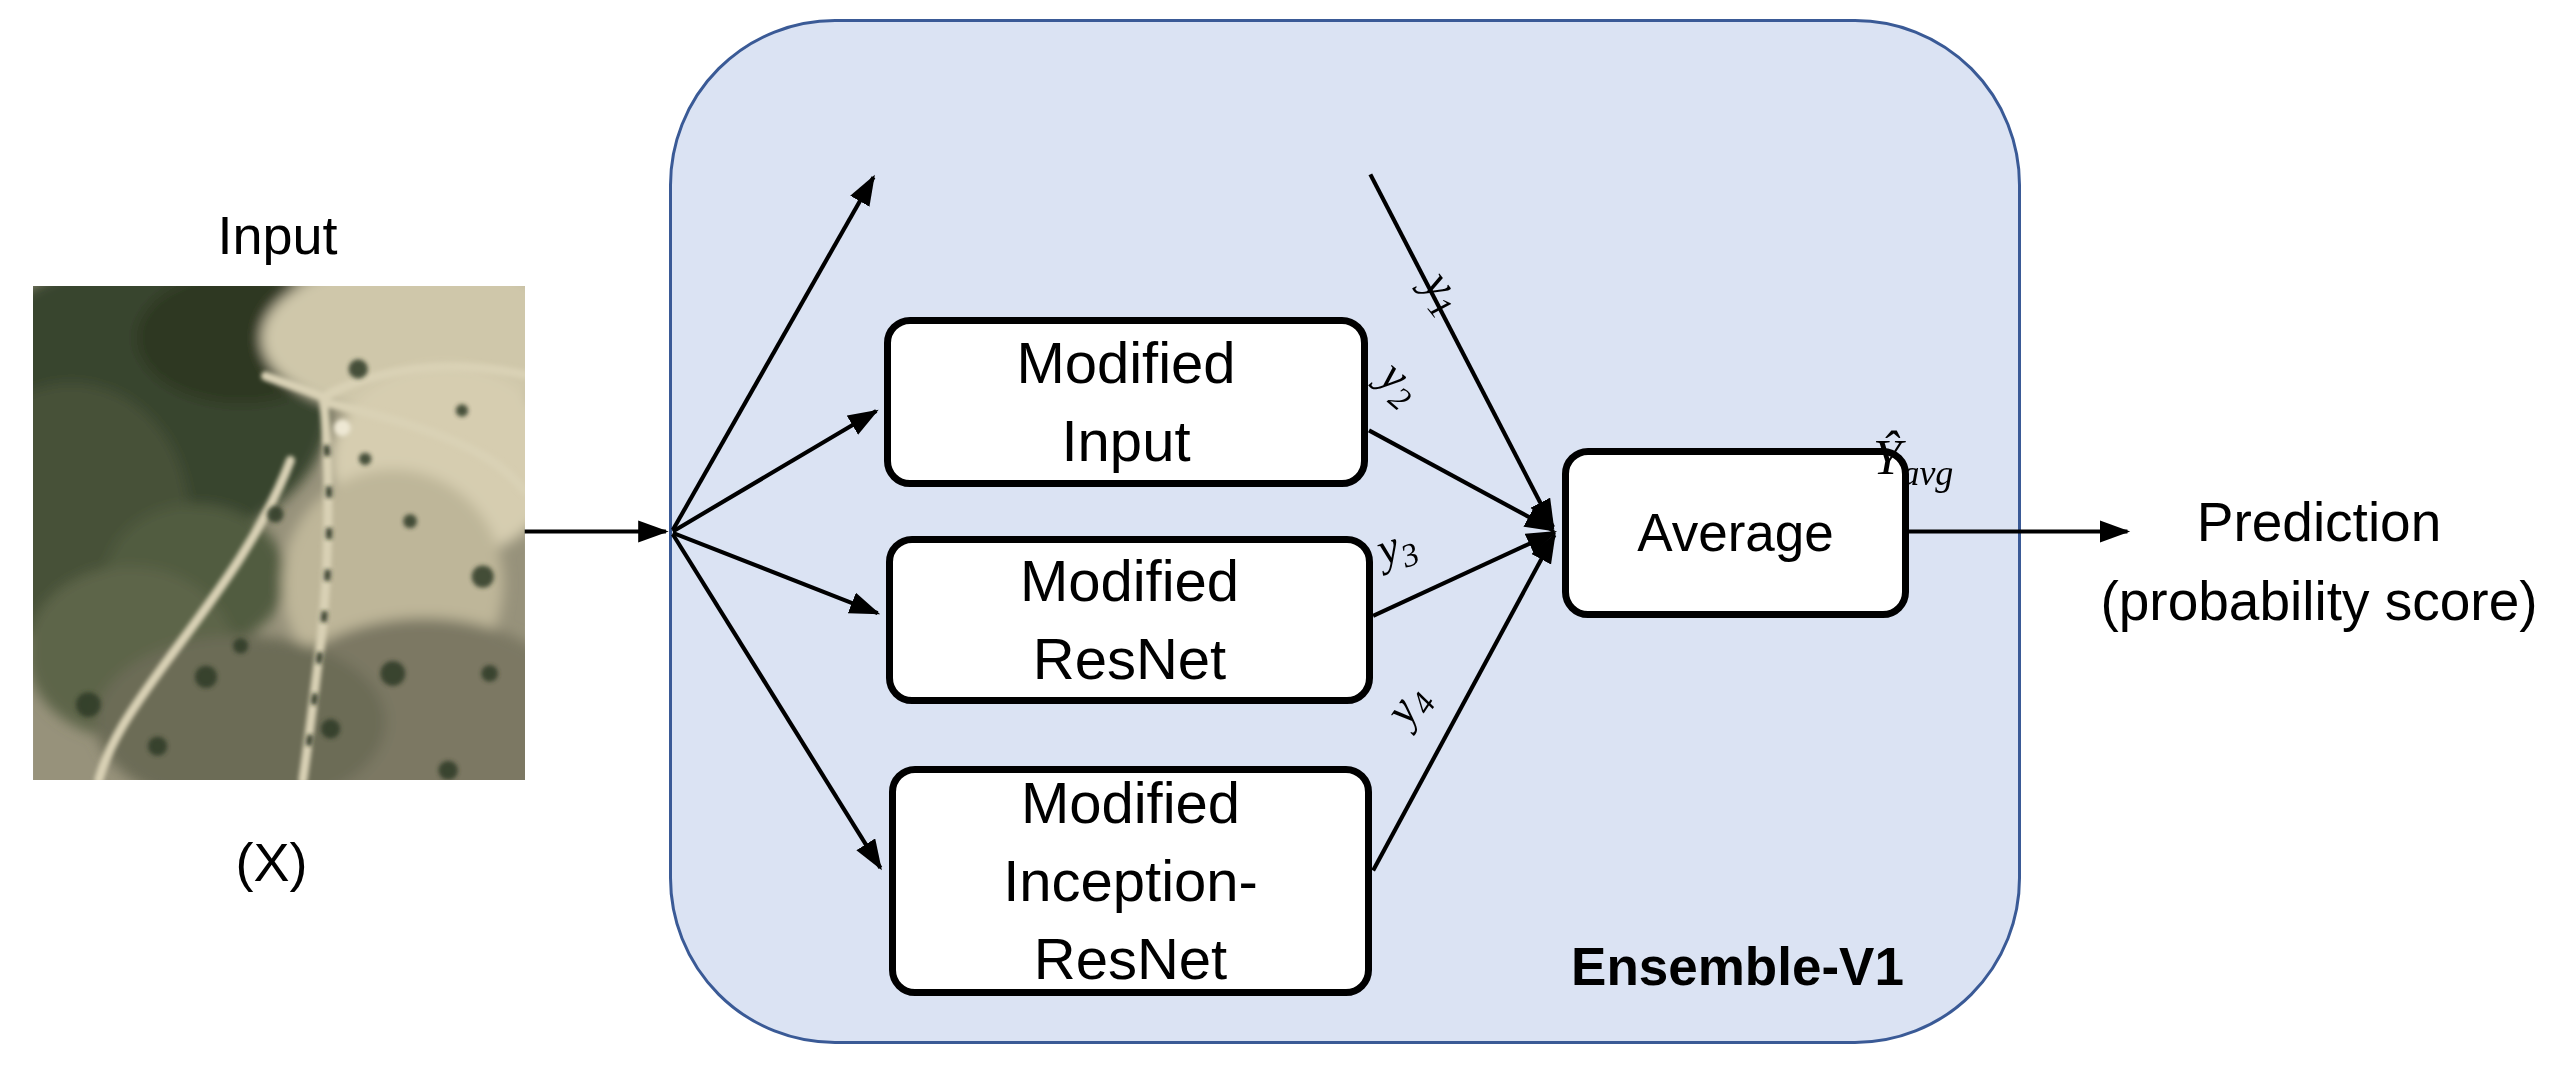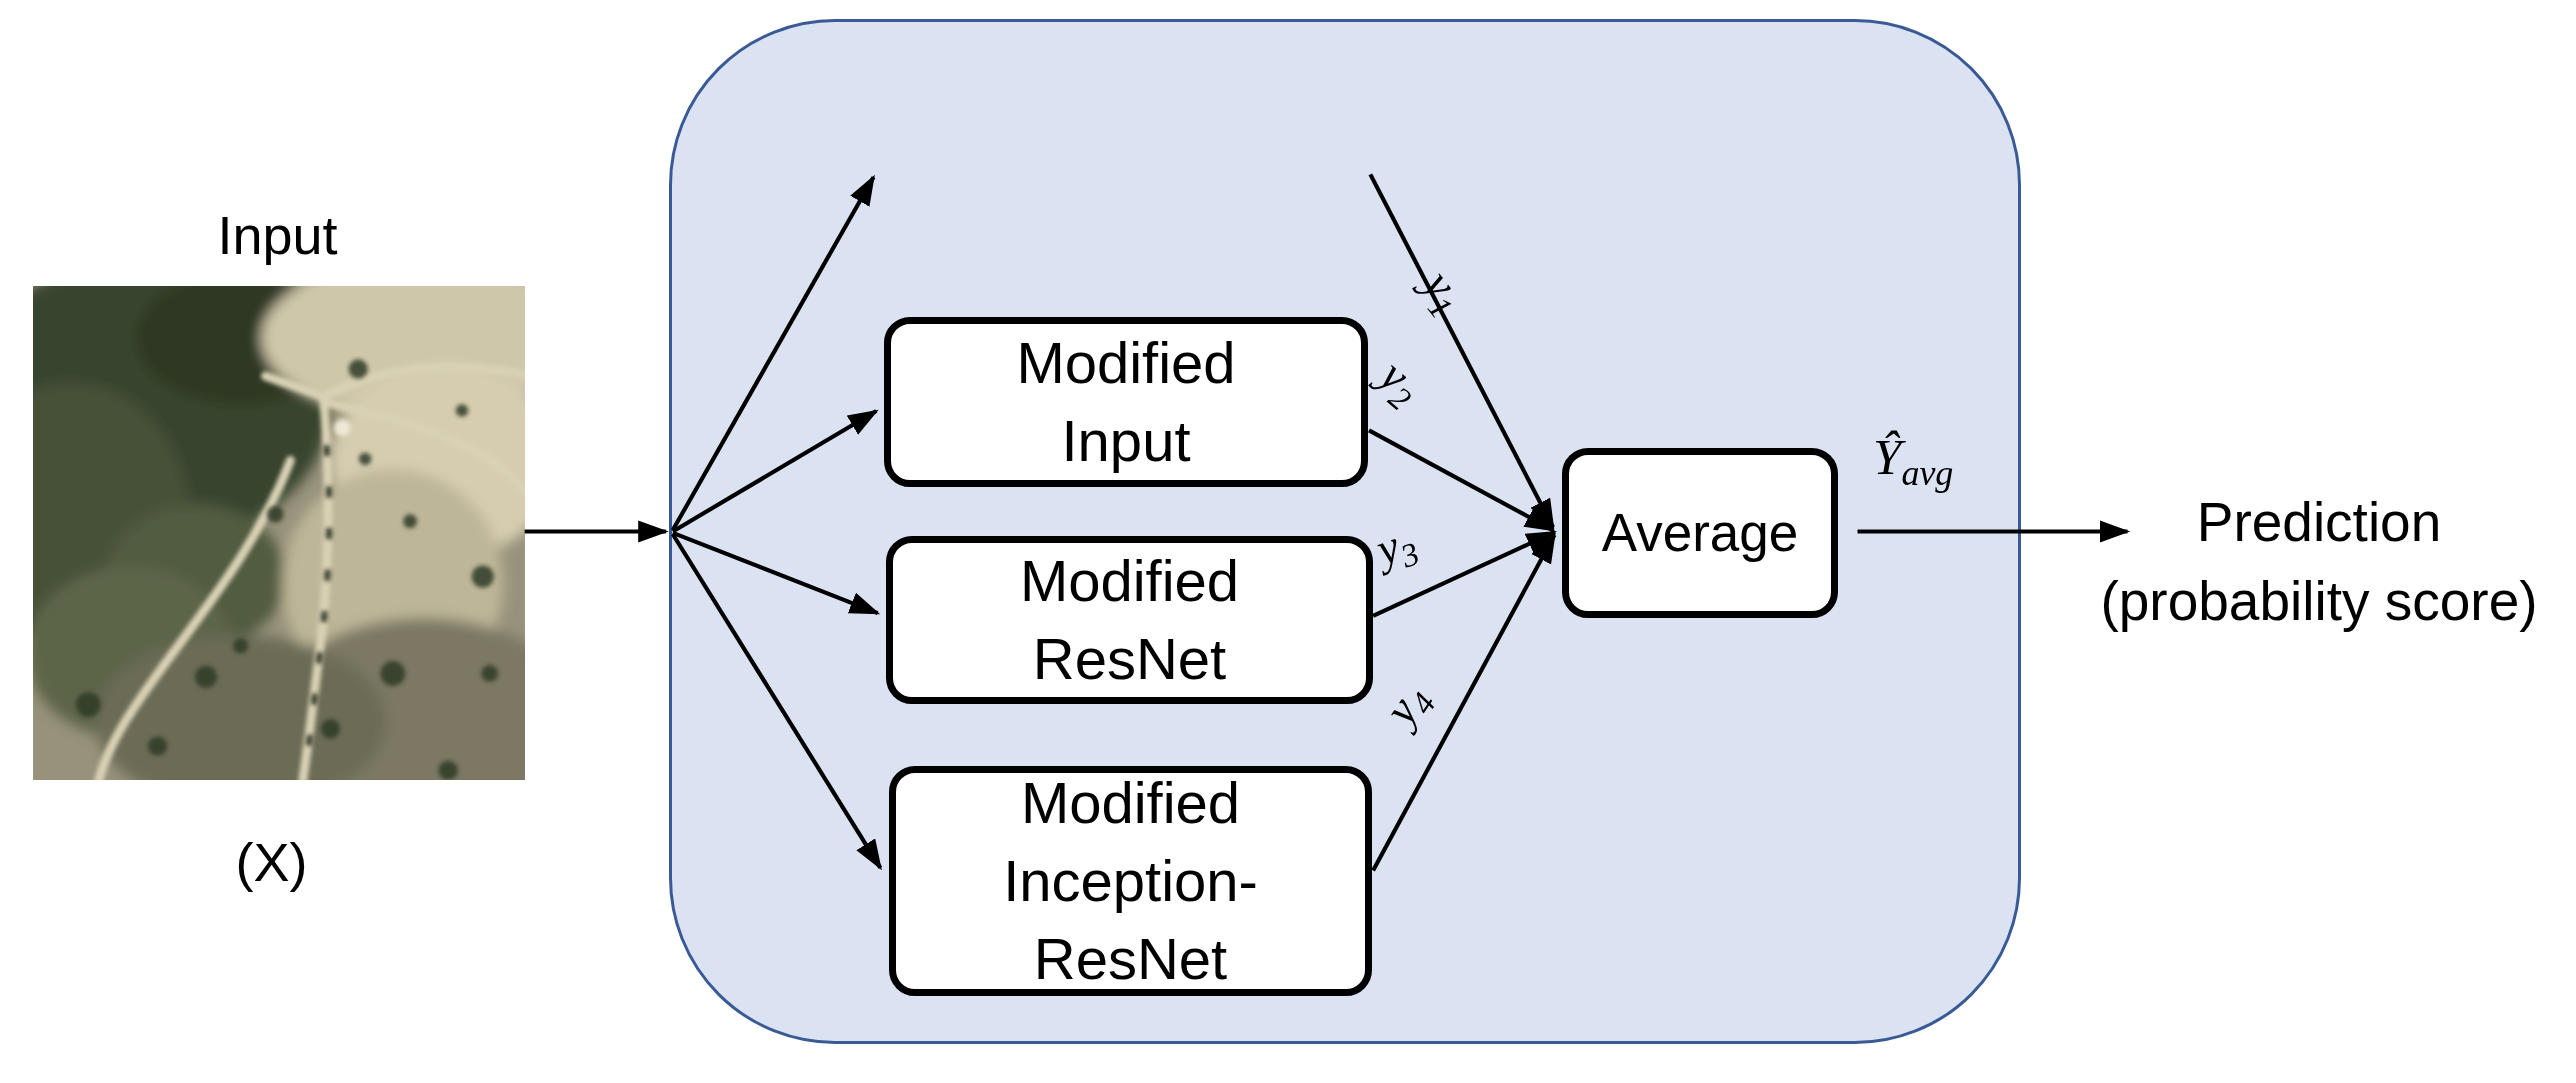--- a/index.html
+++ b/index.html
@@ -20,21 +20,21 @@
     position:absolute;box-sizing:border-box;background:#ffffff;
     border:7px solid #000;border-radius:26px;display:flex;flex-direction:column;
     align-items:center;justify-content:center;text-align:center;z-index:3;
     font-size:58px;line-height:1.35;
   }
   .node.small{font-size:53px;line-height:1.45;}
   #box-cnn   {left:882px;top:76px;width:486px;height:170px;}
   #box-vgg   {left:884px;top:317px;width:484px;height:170px;}
   #box-res   {left:886px;top:536px;width:487px;height:168px;}
   #box-incep {left:889px;top:766px;width:483px;height:230px;}
-  #box-vote  {left:1562px;top:448px;width:276px;height:170px;gap:26px;}
+  #box-vote  {left:1562px;top:448px;width:347px;height:170px;gap:26px;}
   
   .lbl{position:absolute;text-align:center;z-index:4;}
   #input-label {left:139px;top:204px;width:277px;font-size:54px;}
   #x-label     {left:133px;top:831px;width:277px;font-size:54px;}
   #ensemble-label{left:1530px;top:936px;width:415px;font-size:53px;font-weight:bold;z-index:4;}
   #prediction  {left:2049px;top:483px;width:540px;font-size:55px;line-height:79px;}
   
   .math{
     position:absolute;z-index:4;font-family:"Liberation Serif",serif;
     font-style:italic;font-size:46px;white-space:nowrap;
@@ -156,20 +156,21 @@
     <span>y</span><sub>3</sub>
   </div>
   <div class="math" id="y4">
     <span>y</span><sub>4</sub>
   </div>
 
   <div class="math" id="yhat">
     <span>Ŷ</span><sub>avg</sub>
   </div>
 
+  <div class="lbl" id="ensemble-label">Ensemble-V1</div>
 
   <div class="lbl" id="prediction">
     <div>Prediction</div>
     <div>(probability score)</div>
   </div>
 
 </div>
 
 
 </body></html>

